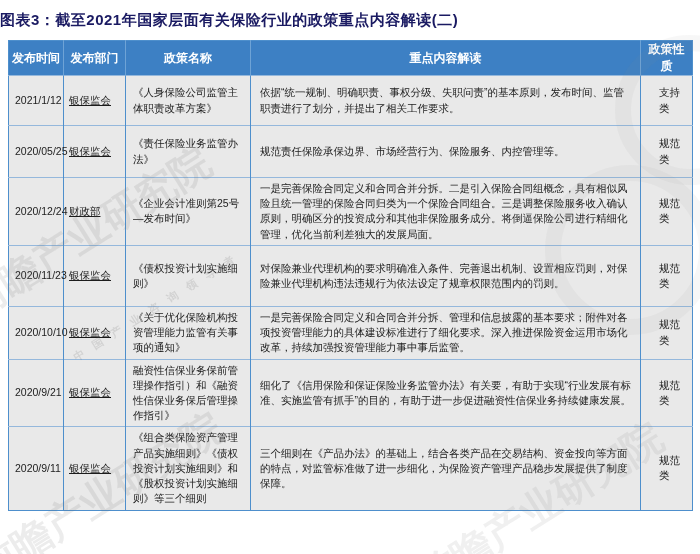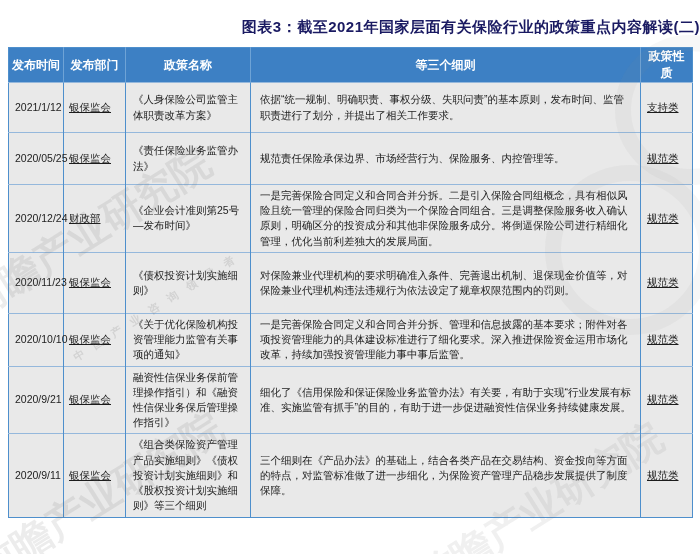--- a/index.html
+++ b/index.html
@@ -1,28 +1,28 @@
 <!DOCTYPE html>
 <html><head>
 <meta charset="utf-8">
 <style>
   * { box-sizing: border-box; margin: 0; padding: 0; }
   body { margin: 0; background: #ffffff; font-family: "Liberation Sans", "DejaVu Sans", sans-serif; }
   .page { position: relative; width: 700px; height: 554px; background: #ffffff; overflow: hidden; }
-  .title { text-align: right; padding-top: 18px; font-size: 15px; font-weight: bold; color: #1a1a62; letter-spacing: 0.5px; }
+  .title { text-align: left; padding-top: 11px; font-size: 15px; font-weight: bold; color: #1a1a62; letter-spacing: 0.5px; }
   table.policy { border-collapse: collapse; table-layout: fixed; width: 684px; margin: 10px 8px 0 8px; border: 1px solid #4e8fcc; }
   thead th { background: #3d80c4; color: #ffffff; font-size: 12px; font-weight: bold; height: 21px; text-align: center; border-left: 1px solid #6ea3d6; padding: 0 2px; }
   thead th:first-child { border-left: none; text-align: center; }
   tbody td { background: #e9e9e9; font-size: 10.5px; color: #1c1c1c; line-height: 1.45; vertical-align: middle; border-top: 1px solid #95b8dc; border-left: 1px solid #4e8fcc; padding: 3px 6px; word-break: break-all; }
   tbody td:first-child { border-left: none; }
   td.c-date { text-align: right; padding-right: 3px; white-space: nowrap; font-size: 10.5px; }
   td.c-dept { padding-left: 5px; text-decoration: underline; }
   td.c-policy { padding-left: 7px; padding-right: 5px; }
   td.c-content { padding-left: 9px; padding-right: 9px; }
-  td.c-nature { padding-left: 6px; text-decoration: underline; }
+  td.c-nature { padding-left: 18px; }
   col.w-date { width: 55px; } col.w-dept { width: 62px; } col.w-policy { width: 125px; }
   col.w-content { width: 390px; } col.w-nature { width: 52px; }
   tbody tr:nth-child(1) { height: 50px; margin-left: 22px; }
   tbody tr:nth-child(2) { height: 52px; }
   tbody tr:nth-child(3) { height: 37px; }
   tbody tr:nth-child(4) { height: 61px; }
   tbody tr:nth-child(5) { height: 45px; }
   tbody tr:nth-child(6) { height: 47px; }
   tbody tr:nth-child(7) { height: 47px; }
   tbody tr:nth-child(8) { height: 50px; }
@@ -56,21 +56,21 @@
         <col class="w-dept">
         <col class="w-policy">
         <col class="w-content">
         <col class="w-nature">
     </colgroup>
     <thead>
       <tr>
         <th>发布时间</th>
         <th>发布部门</th>
         <th>政策名称</th>
-        <th>等三个细则</th>
+        <th>重点内容解读</th>
         <th>政策性质</th>
       </tr>
     </thead>
     <tbody id="tbody">
         <tr>
           <td class="c-date">2021/1/12</td>
           <td class="c-dept">银保监会</td>
           <td class="c-policy">《人身保险公司监管主体职责改革方案》</td>
           <td class="c-content">依据“统一规制、明确职责、事权分级、失职问责”的基本原则，发布时间、监管职责进行了划分，并提出了相关工作要求。</td>
           <td class="c-nature">支持类</td>
@@ -86,21 +86,21 @@
           <td class="c-date">2020/12/24</td>
           <td class="c-dept">财政部</td>
           <td class="c-policy">《企业会计准则第25号—发布时间》</td>
           <td class="c-content">一是完善保险合同定义和合同合并分拆。二是引入保险合同组概念，具有相似风险且统一管理的保险合同归类为一个保险合同组合。三是调整保险服务收入确认原则，明确区分的投资成分和其他非保险服务成分。将倒逼保险公司进行精细化管理，优化当前利差独大的发展局面。</td>
           <td class="c-nature">规范类</td>
         </tr>
         <tr>
           <td class="c-date">2020/11/23</td>
           <td class="c-dept">银保监会</td>
           <td class="c-policy">《债权投资计划实施细则》</td>
-          <td class="c-content">对保险兼业代理机构的要求明确准入条件、完善退出机制、退保现金价值等，对保险兼业代理机构违法违规行为依法设定了规章权限范围内的罚则。</td>
+          <td class="c-content">对保险兼业代理机构的要求明确准入条件、完善退出机制、设置相应罚则，对保险兼业代理机构违法违规行为依法设定了规章权限范围内的罚则。</td>
           <td class="c-nature">规范类</td>
         </tr>
         <tr>
           <td class="c-date">2020/10/10</td>
           <td class="c-dept">银保监会</td>
           <td class="c-policy">《关于优化保险机构投资管理能力监管有关事项的通知》</td>
           <td class="c-content">一是完善保险合同定义和合同合并分拆、管理和信息披露的基本要求；附件对各项投资管理能力的具体建设标准进行了细化要求。深入推进保险资金运用市场化改革，持续加强投资管理能力事中事后监管。</td>
           <td class="c-nature">规范类</td>
         </tr>
         <tr>

